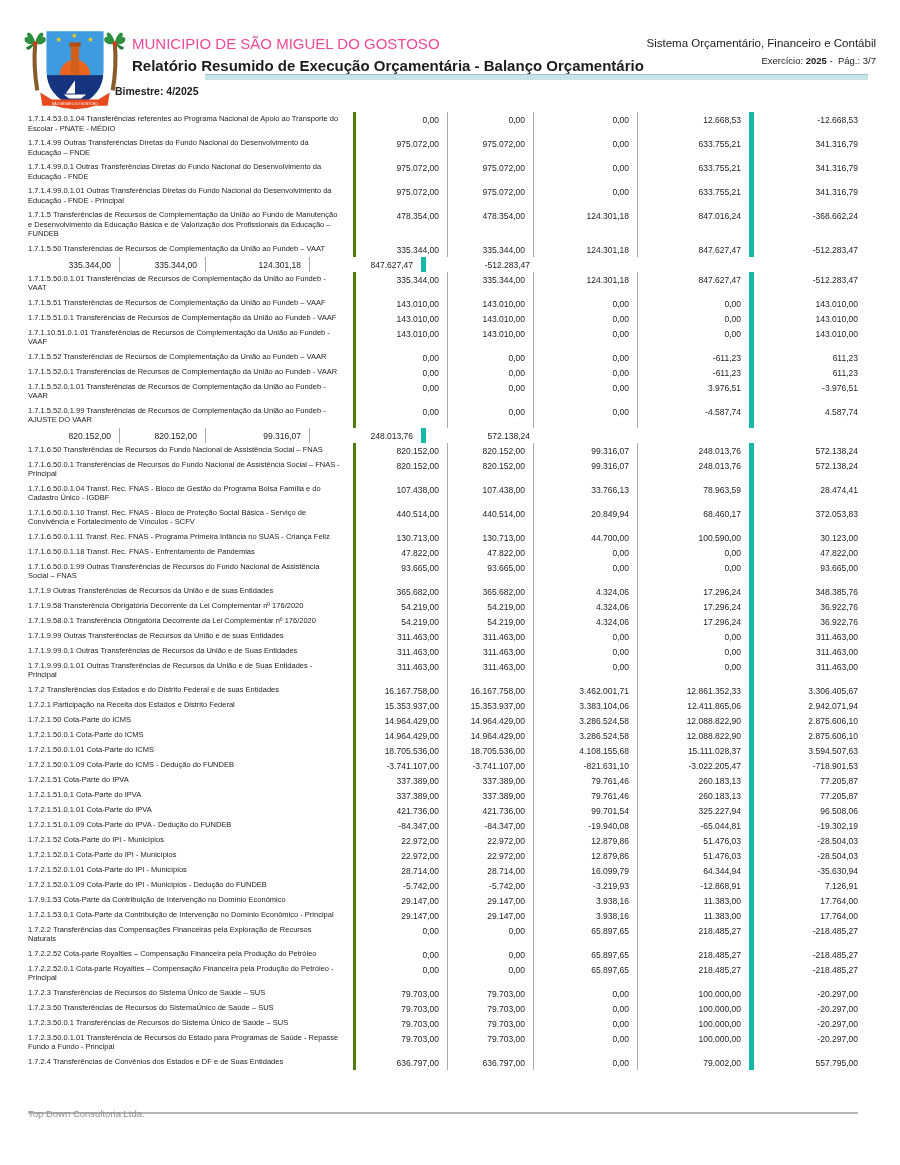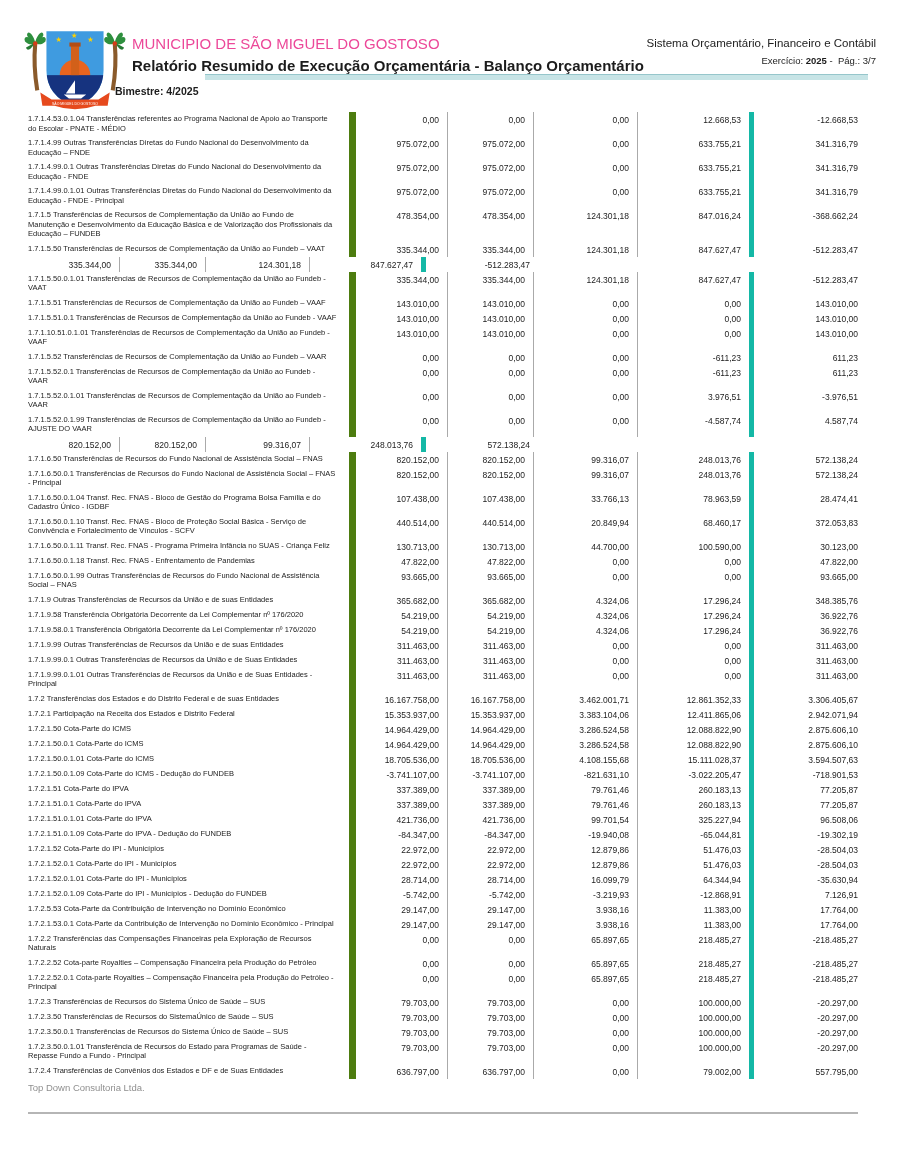--- a/index.html
+++ b/index.html
@@ -9,29 +9,29 @@
   .muni{position:absolute;left:132px;top:35px;font-size:15px;color:#ec4899;white-space:nowrap}
   .subtitle{position:absolute;left:132px;top:57px;font-size:15px;font-weight:bold;white-space:nowrap}
   .sysname{position:absolute;right:24px;top:37px;font-size:11.5px;white-space:nowrap}
   .exline{position:absolute;right:24px;top:55px;font-size:9.5px;white-space:nowrap}
   .exline .bold{font-weight:bold}
   .divider{position:absolute;left:205px;top:74px;width:663px;height:5px;background:#c7e4e6;border-top:1px solid #96c6cb}
   .bimestre{position:absolute;left:115px;top:85px;font-size:10.5px;font-weight:bold}
   .btable{position:absolute;left:28px;top:112px;width:838px}
   .trow{display:flex;align-items:stretch}
   .cell{box-sizing:border-box}
-  .desc{width:328px;padding:2px 12px 3px 0;font-size:7.5px;line-height:9.5px;border-right:7px solid #4d7c0f}
+  .desc{width:328px;padding:2px 12px 3px 0;font-size:7.5px;line-height:9.5px;border-right:3px solid #4d7c0f}
   .val{font-size:8.5px;line-height:10px;text-align:right;padding:3px 8px 2px 0;white-space:nowrap}
   .v1{width:92px;border-right:1px solid #aaa}
   .v2{width:86px;border-right:1px solid #aaa}
   .v3{width:104px;border-right:1px solid #aaa}
   .v4{width:116px;border-right:5px solid #14b8a6}
   .v5{width:112px}
   .footline{position:absolute;left:28px;top:1112px;width:830px;height:2px;background:#b5b5b5}
-  .footer{position:absolute;left:28px;top:1082px;font-size:9.5px;color:#8f8f8f}
+  .footer{position:absolute;left:28px;top:1108px;font-size:9.5px;color:#8f8f8f}
 </style>
 </head>
 <body>
 
 <div class="page">
 
   <div class="logo">
     <svg width="102" height="86" viewBox="0 0 100 84">
       <defs>
         <g id="palm">
@@ -460,21 +460,21 @@
     <div class="trow">
       <div class="cell desc">1.7.2.1.52.0.1.09 Cota-Parte do IPI - Municípios - Dedução do FUNDEB</div>
       <div class="cell val v1">-5.742,00</div>
       <div class="cell val v2">-5.742,00</div>
       <div class="cell val v3">-3.219,93</div>
       <div class="cell val v4">-12.868,91</div>
       <div class="cell val v5">7.126,91</div>
     </div>
 
     <div class="trow">
-      <div class="cell desc">1.7.2.5.53 Cota-Parte da Contribuição de Intervenção no Domínio Econômico</div>
+      <div class="cell desc">1.7.9.1.53 Cota-Parte da Contribuição de Intervenção no Domínio Econômico</div>
       <div class="cell val v1">29.147,00</div>
       <div class="cell val v2">29.147,00</div>
       <div class="cell val v3">3.938,16</div>
       <div class="cell val v4">11.383,00</div>
       <div class="cell val v5">17.764,00</div>
     </div>
 
     <div class="trow">
       <div class="cell desc">1.7.2.1.53.0.1 Cota-Parte da Contribuição de Intervenção no Domínio Econômico - Principal</div>
       <div class="cell val v1">29.147,00</div>

